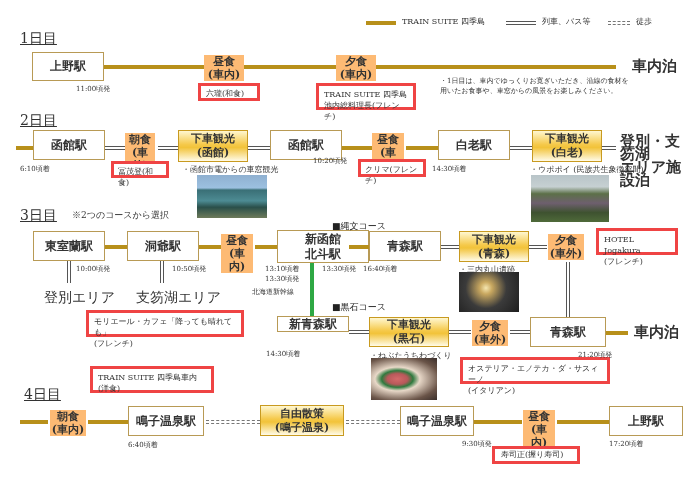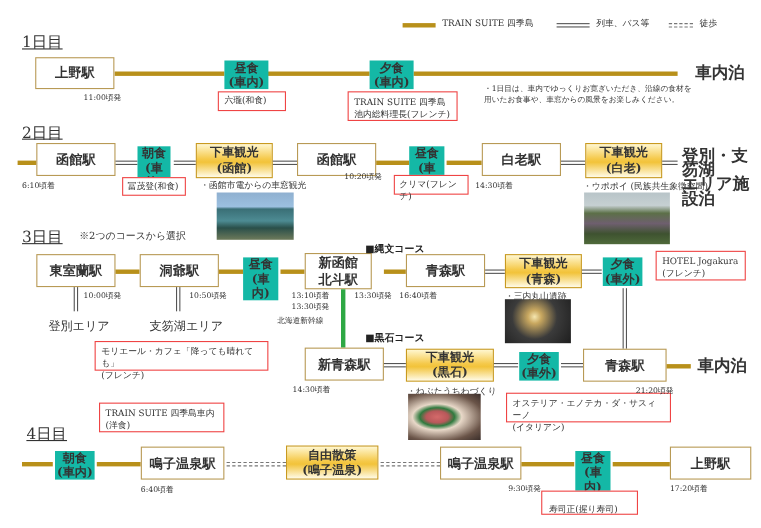--- a/index.html
+++ b/index.html
@@ -4,30 +4,30 @@
 <style>
   html,body{margin:0;padding:0;background:#fff;}
   body{width:692px;height:480px;position:relative;overflow:hidden;font-family:"DejaVu Serif","Liberation Serif",serif;color:#222;}
   .gold{position:absolute;height:4px;background:#b8901a;}
   .dbl{position:absolute;height:4px;border-top:1px solid #555;border-bottom:1px solid #555;box-sizing:border-box;}
   .vdbl{position:absolute;width:4px;border-left:1px solid #555;border-right:1px solid #555;box-sizing:border-box;}
   .dash{position:absolute;height:4px;border-top:1px dashed #777;border-bottom:1px dashed #777;box-sizing:border-box;}
   .green{position:absolute;width:4px;background:#2ea844;}
   .stn{position:absolute;border:1px solid #b89a55;background:#fff;box-sizing:border-box;display:flex;align-items:center;justify-content:center;text-align:center;font-size:12px;line-height:15px;font-weight:bold;color:#333;}
   .sight{position:absolute;border:1px solid #c89a20;background:linear-gradient(#fff7d0,#f5c94a 45%,#f2c33a 55%,#fffbe8);box-sizing:border-box;display:flex;align-items:center;justify-content:center;text-align:center;font-size:11px;line-height:14px;font-weight:bold;color:#333;white-space:pre-line;}
-  .meal{position:absolute;text-align:center;font-size:11px;line-height:13px;font-weight:bold;color:#333;white-space:pre-line;background:#14b8a6;}
-  .note{position:absolute;border:1px solid #ef4444;background:#fff;box-sizing:border-box;font-size:8px;line-height:11px;padding:3px 5px;color:#333;white-space:pre-line;}
+  .meal{position:absolute;text-align:center;font-size:11px;line-height:13px;font-weight:bold;color:#333;white-space:pre-line;background:#fdba74;}
+  .note{position:absolute;border:3px solid #ef4444;background:#fff;box-sizing:border-box;font-size:8px;line-height:11px;padding:3px 5px;color:#333;white-space:pre-line;}
   .time{position:absolute;font-size:7px;color:#333;white-space:nowrap;}
   .day{position:absolute;font-size:14px;text-decoration:underline;color:#333;}
   .lbl{position:absolute;font-size:8px;color:#333;white-space:pre-line;line-height:11px;}
   .end{position:absolute;font-size:15px;font-weight:bold;color:#333;white-space:pre-line;line-height:13px;}
-  .area{position:absolute;font-size:11px;color:#333;white-space:nowrap;text-align:right;}
+  .area{position:absolute;font-size:14px;color:#333;white-space:nowrap;text-align:right;}
   .photo{position:absolute;box-sizing:border-box;}
   .leg-text{position:absolute;font-size:8px;color:#333;white-space:nowrap;}
-  .course{position:absolute;font-size:9px;font-weight:bold;color:#222;white-space:nowrap;}
+  .course{position:absolute;font-size:9px;font-weight:normal;color:#222;white-space:nowrap;}
 </style>
 </head>
 <body>
 
 <div class="gold" style="left:366px;top:21px;width:30px;"></div>
 <span class="leg-text" style="left:402px;top:16px;">TRAIN SUITE 四季島</span>
 <div class="dbl" style="left:506px;top:21px;width:30px;"></div>
 <span class="leg-text" style="left:542px;top:16px;text-align:center;">列車、バス等</span>
 <div class="dash" style="left:608px;top:21px;width:22px;"></div>
 <span class="leg-text" style="left:636px;top:16px;">徒歩</span>
@@ -53,21 +53,21 @@
 <div class="gold" style="left:16px;top:146px;width:18px;"></div>
 <div class="stn" style="left:33px;top:130px;width:72px;height:30px;">函館駅</div>
 <div class="time" style="left:20px;top:164px;">6:10頃着</div>
 <div class="dbl" style="left:105px;top:146px;width:20px;"></div>
 <div class="meal" style="left:125px;top:133px;width:30px;">朝食
 (車外)</div>
 <div class="dbl" style="left:158px;top:146px;width:20px;"></div>
 <div class="note" style="left:111px;top:161px;width:58px;height:17px;padding:2px 4px;">冨茂登(和食)</div>
 <div class="sight" style="left:178px;top:130px;width:70px;height:32px;">下車観光
 (函館)</div>
-<div class="lbl" style="left:182px;top:164px;font-family:Liberation Mono, monospace;">・函館市電からの車窓観光</div>
+<div class="lbl" style="left:182px;top:164px;">・函館市電からの車窓観光</div>
 <div class="photo" style="left:197px;top:175px;width:70px;height:43px;background:linear-gradient(180deg,#8fb0d0 0%,#9cc0e0 30%,#3a6f76 35%,#4d8b93 60%,#2a4f4a 75%,#6d7a5a 100%);"></div>
 <div class="dbl" style="left:248px;top:146px;width:22px;"></div>
 <div class="stn" style="left:270px;top:130px;width:72px;height:30px;">函館駅</div>
 <div class="time" style="left:313px;top:156px;">10:20頃発</div>
 <div class="gold" style="left:342px;top:146px;width:30px;"></div>
 <div class="meal" style="left:372px;top:133px;width:32px;">昼食
 (車内)</div>
 <div class="gold" style="left:406px;top:146px;width:32px;"></div>
 <div class="note" style="left:358px;top:159px;width:68px;height:18px;padding:2px 4px;">クリマ(フレンチ)</div>
 <div class="stn" style="left:438px;top:130px;width:72px;height:30px;">白老駅</div>
@@ -91,21 +91,21 @@
 <div class="stn" style="left:127px;top:231px;width:72px;height:30px;">洞爺駅</div>
 <div class="vdbl" style="left:160px;top:261px;height:22px;"></div>
 <div class="time" style="left:172px;top:264px;">10:50頃発</div>
 <div class="area" style="left:136px;top:289px;">支笏湖エリア</div>
 <div class="gold" style="left:199px;top:245px;width:22px;"></div>
 <div class="meal" style="left:221px;top:234px;width:32px;">昼食
 (車内)</div>
 <div class="note" style="left:86px;top:310px;width:158px;height:27px;">モリエール・カフェ「降っても晴れても」
 (フレンチ)</div>
 <div class="gold" style="left:255px;top:245px;width:22px;"></div>
-<div class="stn" style="left:277px;top:230px;width:61px;height:33px;">
+<div class="stn" style="left:277px;top:230px;width:92px;height:33px;">
     <span style="white-space:pre-line;">新函館
 北斗駅</span>
   </div>
 <div class="time" style="left:265px;top:264px;">13:10頃着</div>
 <div class="time" style="left:265px;top:274px;">13:30頃発</div>
 <div class="time" style="left:252px;top:287px;">北海道新幹線</div>
 <div class="green" style="left:310px;top:263px;height:55px;"></div>
 
 <div class="course" style="left:332px;top:220px;">■縄文コース</div>
 <div class="gold" style="left:349px;top:245px;width:20px;"></div>
@@ -118,52 +118,52 @@
 <div class="lbl" style="left:459px;top:264px;">・三内丸山遺跡</div>
 <div class="photo" style="left:459px;top:272px;width:60px;height:40px;background:radial-gradient(circle at 45% 40%,#f5e6b0 0%,#c9a860 15%,#3b3b3b 50%,#1e1e1e 100%);"></div>
 <div class="dbl" style="left:529px;top:245px;width:18px;"></div>
 <div class="meal" style="left:548px;top:234px;width:36px;">夕食
 (車外)</div>
 <div class="note" style="left:596px;top:228px;width:82px;height:27px;">HOTEL Jogakura
 (フレンチ)</div>
 <div class="vdbl" style="left:566px;top:262px;height:56px;"></div>
 
 <div class="course" style="left:332px;top:301px;">■黒石コース</div>
-<div class="stn" style="left:277px;top:316px;width:72px;height:30px;">新青森駅</div>
+<div class="stn" style="left:277px;top:316px;width:72px;height:16px;">新青森駅</div>
 <div class="time" style="left:266px;top:349px;">14:30頃着</div>
 <div class="dbl" style="left:349px;top:330px;width:20px;"></div>
 <div class="sight" style="left:369px;top:317px;width:80px;height:30px;">下車観光
 (黒石)</div>
 <div class="lbl" style="left:370px;top:350px;">・ねぶたうちわづくり</div>
 <div class="photo" style="left:371px;top:358px;width:66px;height:42px;background:radial-gradient(ellipse at 40% 50%,#d46a6a 0%,#b8585a 18%,#2f7a3e 28%,#e8d8c8 40%,#6a5448 75%,#3a2e2a 100%);"></div>
 <div class="dbl" style="left:449px;top:330px;width:22px;"></div>
 <div class="meal" style="left:472px;top:320px;width:36px;">夕食
 (車外)</div>
 <div class="note" style="left:460px;top:357px;width:150px;height:27px;">オステリア・エノテカ・ダ・サスィーノ
 (イタリアン)</div>
 <div class="dbl" style="left:510px;top:330px;width:20px;"></div>
 <div class="stn" style="left:530px;top:317px;width:76px;height:30px;">青森駅</div>
 <div class="time" style="left:578px;top:350px;">21:20頃発</div>
 <div class="gold" style="left:606px;top:331px;width:22px;"></div>
 <div class="end" style="left:634px;top:326px;">車内泊</div>
 
 <div class="day" style="left:24px;top:386px;">4日目</div>
-<div class="note" style="left:90px;top:366px;width:114px;height:27px;">TRAIN SUITE 四季島車内
+<div class="note" style="left:90px;top:366px;width:124px;height:27px;">TRAIN SUITE 四季島車内
 (洋食)</div>
 <div class="gold" style="left:20px;top:420px;width:28px;"></div>
 <div class="meal" style="left:50px;top:410px;width:36px;">朝食
 (車内)</div>
 <div class="gold" style="left:88px;top:420px;width:40px;"></div>
 <div class="stn" style="left:128px;top:406px;width:76px;height:30px;">鳴子温泉駅</div>
 <div class="time" style="left:128px;top:440px;">6:40頃着</div>
 <div class="dash" style="left:206px;top:420px;width:54px;"></div>
 <div class="sight" style="left:260px;top:405px;width:84px;height:31px;">自由散策
 (鳴子温泉)</div>
 <div class="dash" style="left:346px;top:420px;width:54px;"></div>
 <div class="stn" style="left:400px;top:406px;width:74px;height:30px;">鳴子温泉駅</div>
 <div class="time" style="left:462px;top:439px;">9:30頃発</div>
 <div class="gold" style="left:474px;top:420px;width:48px;"></div>
 <div class="meal" style="left:523px;top:410px;width:32px;">昼食
 (車内)</div>
 <div class="gold" style="left:557px;top:420px;width:52px;"></div>
-<div class="note" style="left:492px;top:446px;width:88px;height:18px;padding:10px 6px;">寿司正(握り寿司)</div>
+<div class="note" style="left:492px;top:446px;width:88px;height:18px;padding:0 6px;">寿司正(握り寿司)</div>
 <div class="stn" style="left:609px;top:406px;width:74px;height:30px;">上野駅</div>
 <div class="time" style="left:609px;top:439px;">17:20頃着</div>
 
 </body></html>

